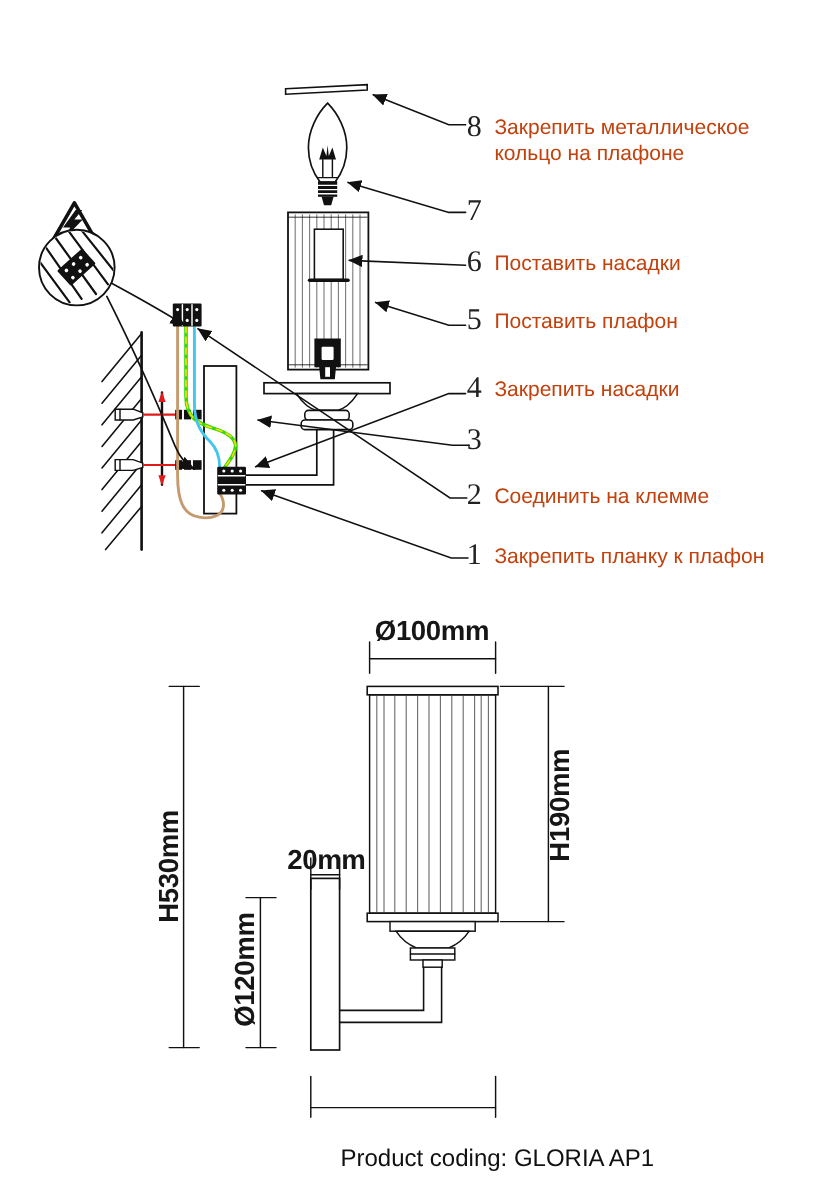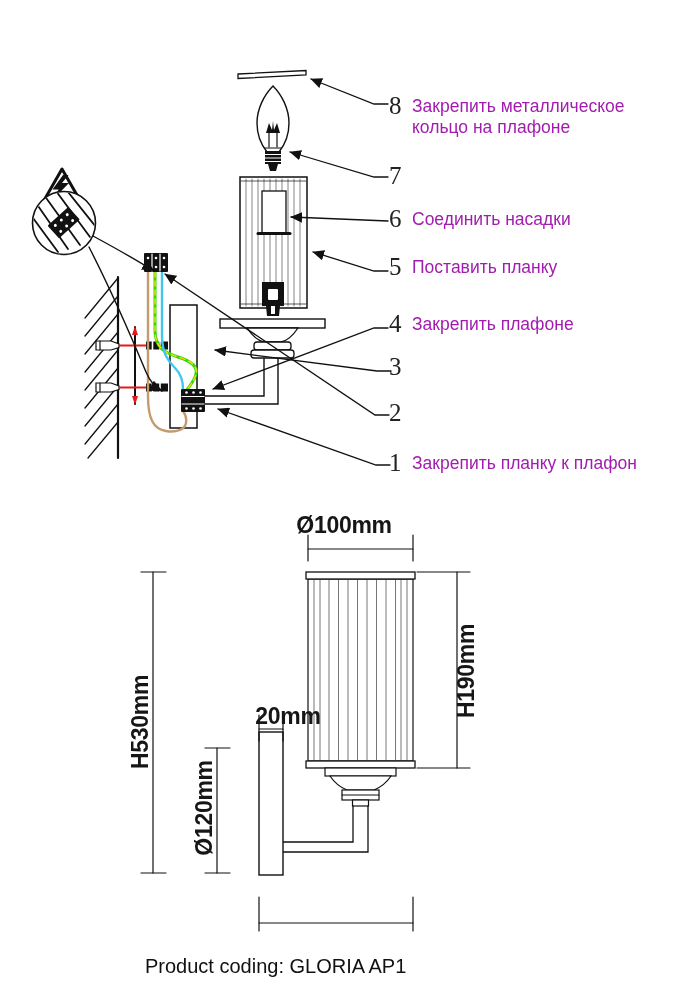--- a/index.html
+++ b/index.html
@@ -1,25 +1,25 @@
 <!DOCTYPE html>
 <html style="--wire-brown: #c59a6d; --wire-green: #35d60a; --wire-yellow: #f5e000; --wire-blue: #41c7ee; --marking-red: #e01b1b; --line: #111111;"><head>
 <meta charset="utf-8">
 <style>
   html,body{margin:0;padding:0;background:#fff;}
   #sheet{position:relative;width:690px;height:1000px;background:#fff;overflow:hidden;
          font-family:"Liberation Sans",sans-serif;}
   svg{position:absolute;left:0;top:0;}
   .step{position:absolute;left:389px;width:296px;display:flex;gap:9px;align-items:flex-start;}
   .step .num{font-family:"Liberation Serif",serif;font-size:25px;line-height:25px;color:#222;min-width:14px;}
-  .step .txt{font-size:17.5px;line-height:21px;color:#a21caf;padding-top:3px;}
+  .step .txt{font-size:17.5px;line-height:21px;color:#c2410c;padding-top:3px;}
   .dim{position:absolute;width:120px;height:28px;line-height:28px;text-align:center;
        font-size:23px;font-weight:700;color:#161616;letter-spacing:-0.3px;white-space:nowrap;}
   .rot{transform:rotate(-90deg);}
-  .product{position:absolute;left:145px;top:955px;width:400px;text-align:left;
+  .product{position:absolute;left:145px;top:955px;width:400px;text-align:right;
            font-size:20px;color:#111;}
   :root{
     --wire-brown:#c59a6d; --wire-green:#35d60a; --wire-yellow:#f5e000;
     --wire-blue:#41c7ee; --marking-red:#e01b1b; --line:#111111;
   }
 </style>
 </head>
 <body>
 
 <div id="sheet">
@@ -264,42 +264,43 @@
 
 <div class="step" style="top:93px">
   <span class="num">8</span>
   <span class="txt">Закрепить металлическое кольцо на плафоне</span>
 </div>
 <div class="step" style="top:163px">
   <span class="num">7</span>
 </div>
 <div class="step" style="top:206px">
   <span class="num">6</span>
-  <span class="txt">Соединить насадки</span>
+  <span class="txt">Поставить насадки</span>
 </div>
 <div class="step" style="top:254px">
   <span class="num">5</span>
-  <span class="txt">Поставить планку</span>
+  <span class="txt">Поставить плафон</span>
 </div>
 <div class="step" style="top:311px">
   <span class="num">4</span>
-  <span class="txt">Закрепить плафоне</span>
+  <span class="txt">Закрепить насадки</span>
 </div>
 <div class="step" style="top:354px">
   <span class="num">3</span>
 </div>
 <div class="step" style="top:400px">
   <span class="num">2</span>
+  <span class="txt">Соединить на клемме</span>
 </div>
 <div class="step" style="top:450px">
   <span class="num">1</span>
   <span class="txt">Закрепить планку к плафон</span>
 </div>
 
-<div class="dim" style="left:284px;top:511px">Ø100mm</div>
+<div class="dim" style="left:300px;top:511px">Ø100mm</div>
 <div class="dim rot" style="left:406px;top:657px">H190mm</div>
 <div class="dim rot" style="left:80px;top:708px">H530mm</div>
 <div class="dim rot" style="left:144px;top:794px">Ø120mm</div>
-<div class="dim" style="left:228px;top:702px">20mm</div>
+<div class="dim" style="left:212px;top:702px">20mm</div>
 
 <div class="product">Product coding: GLORIA AP1</div>
 
 </div>
 
 </body></html>

